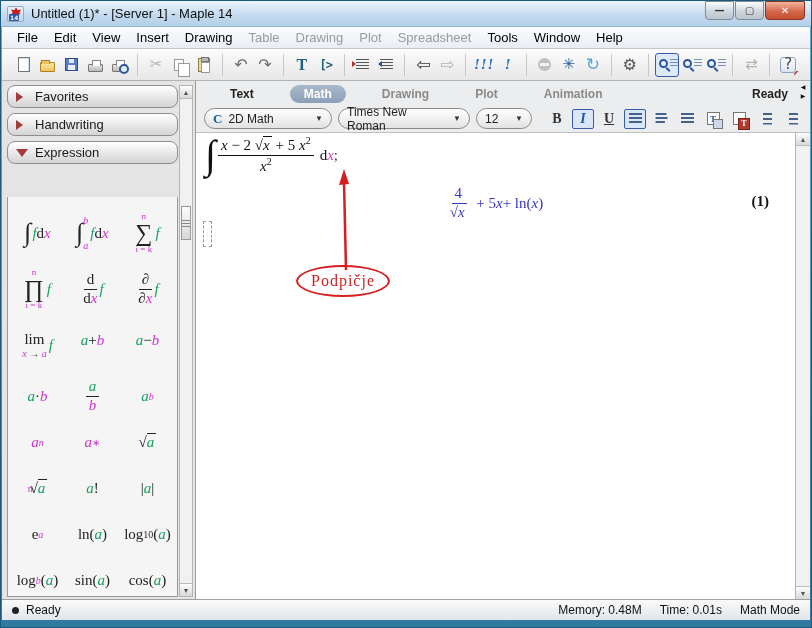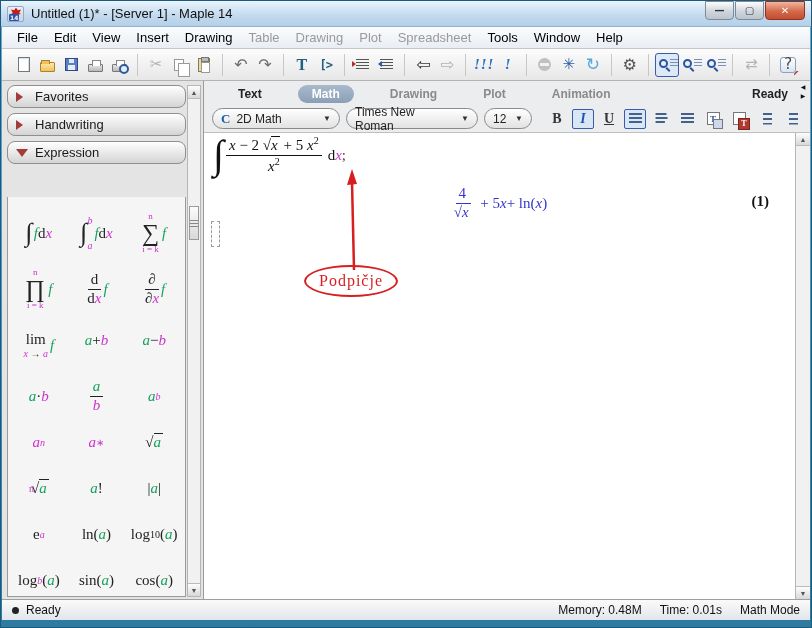--- a/index.html
+++ b/index.html
@@ -450,21 +450,21 @@
         <div class="fmtrow">
           <span class="pill" style="width:128px">
             <span class="cicon">C</span>
             <span>2D Math</span>
             <span class="dna" style="margin-left:auto">▼</span>
           </span>
           <span class="pill" style="width:132px">
             <span>Times New Roman</span>
             <span class="dna" style="margin-left:auto">▼</span>
           </span>
-          <span class="pill" style="width:48px">
+          <span class="pill" style="width:56px">
             <span>12</span>
             <span class="dna" style="margin-left:auto">▼</span>
           </span>
           <span id="fmtbtns" style="display:flex;gap:4px;margin-left:8px;align-items:center">
               <span class="fbtn">
                 <span class="fg">B</span>
               </span>
               <span class="fbtn sel">
                 <span class="fg it">I</span>
               </span>

